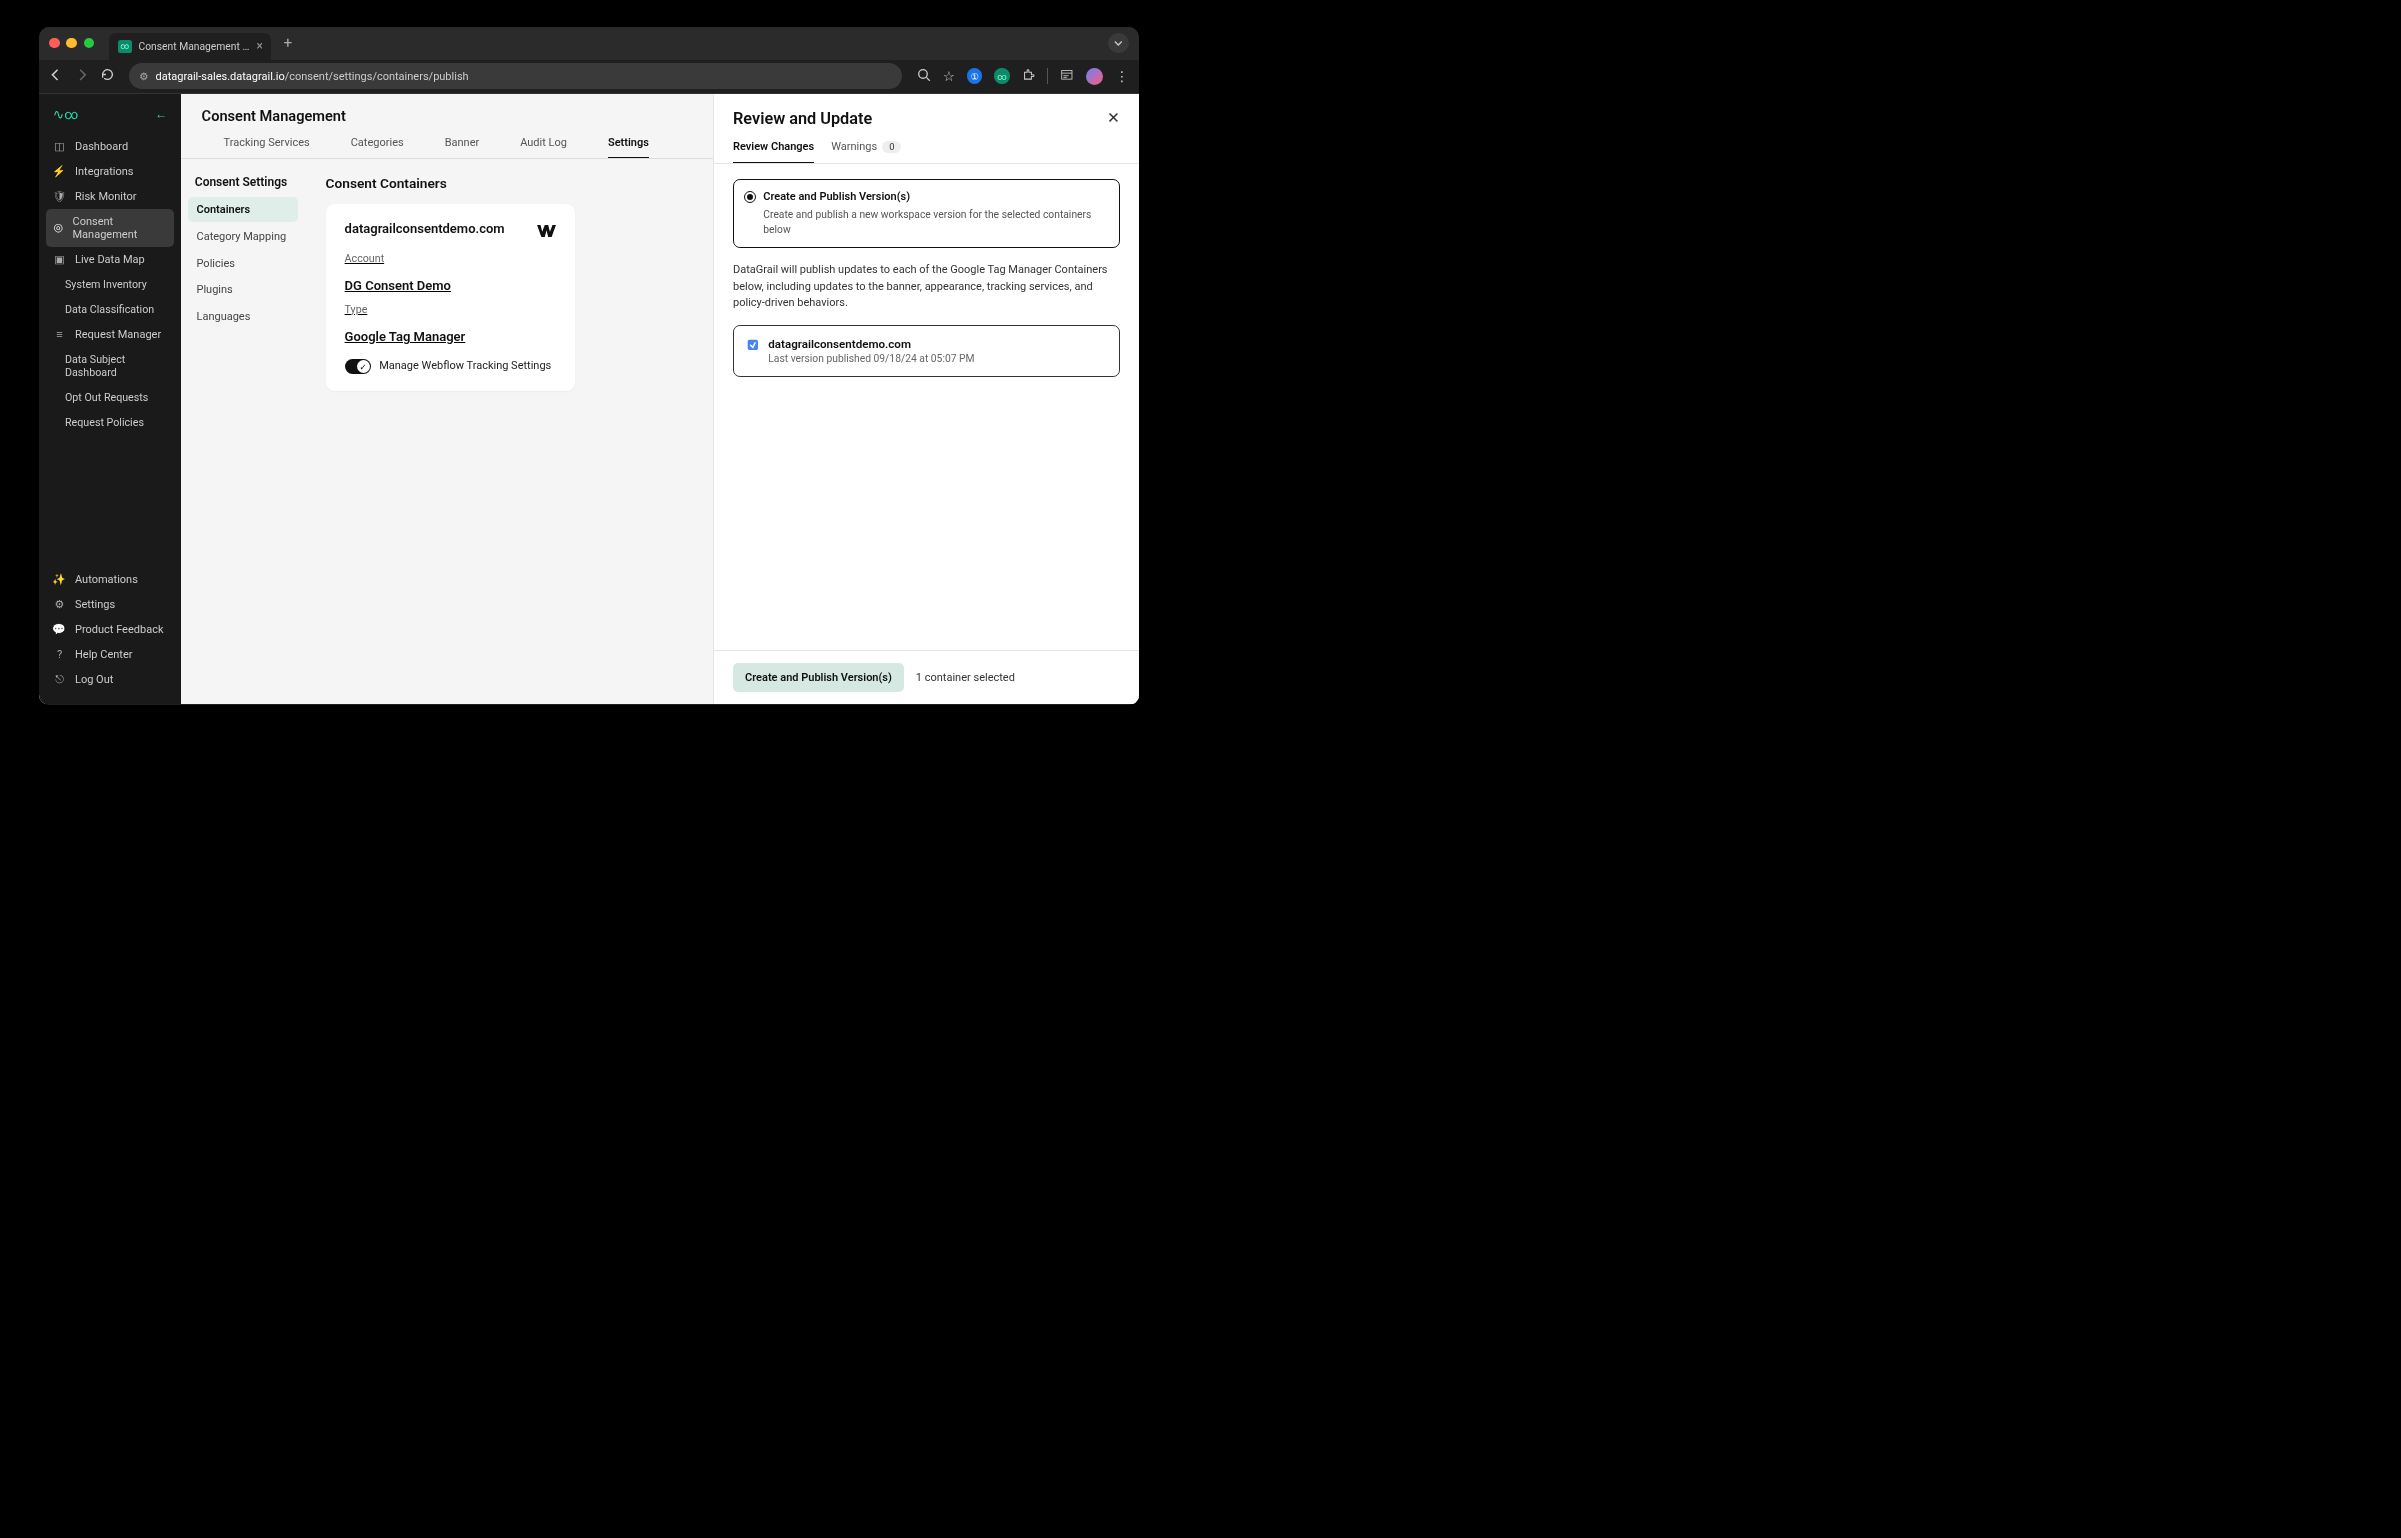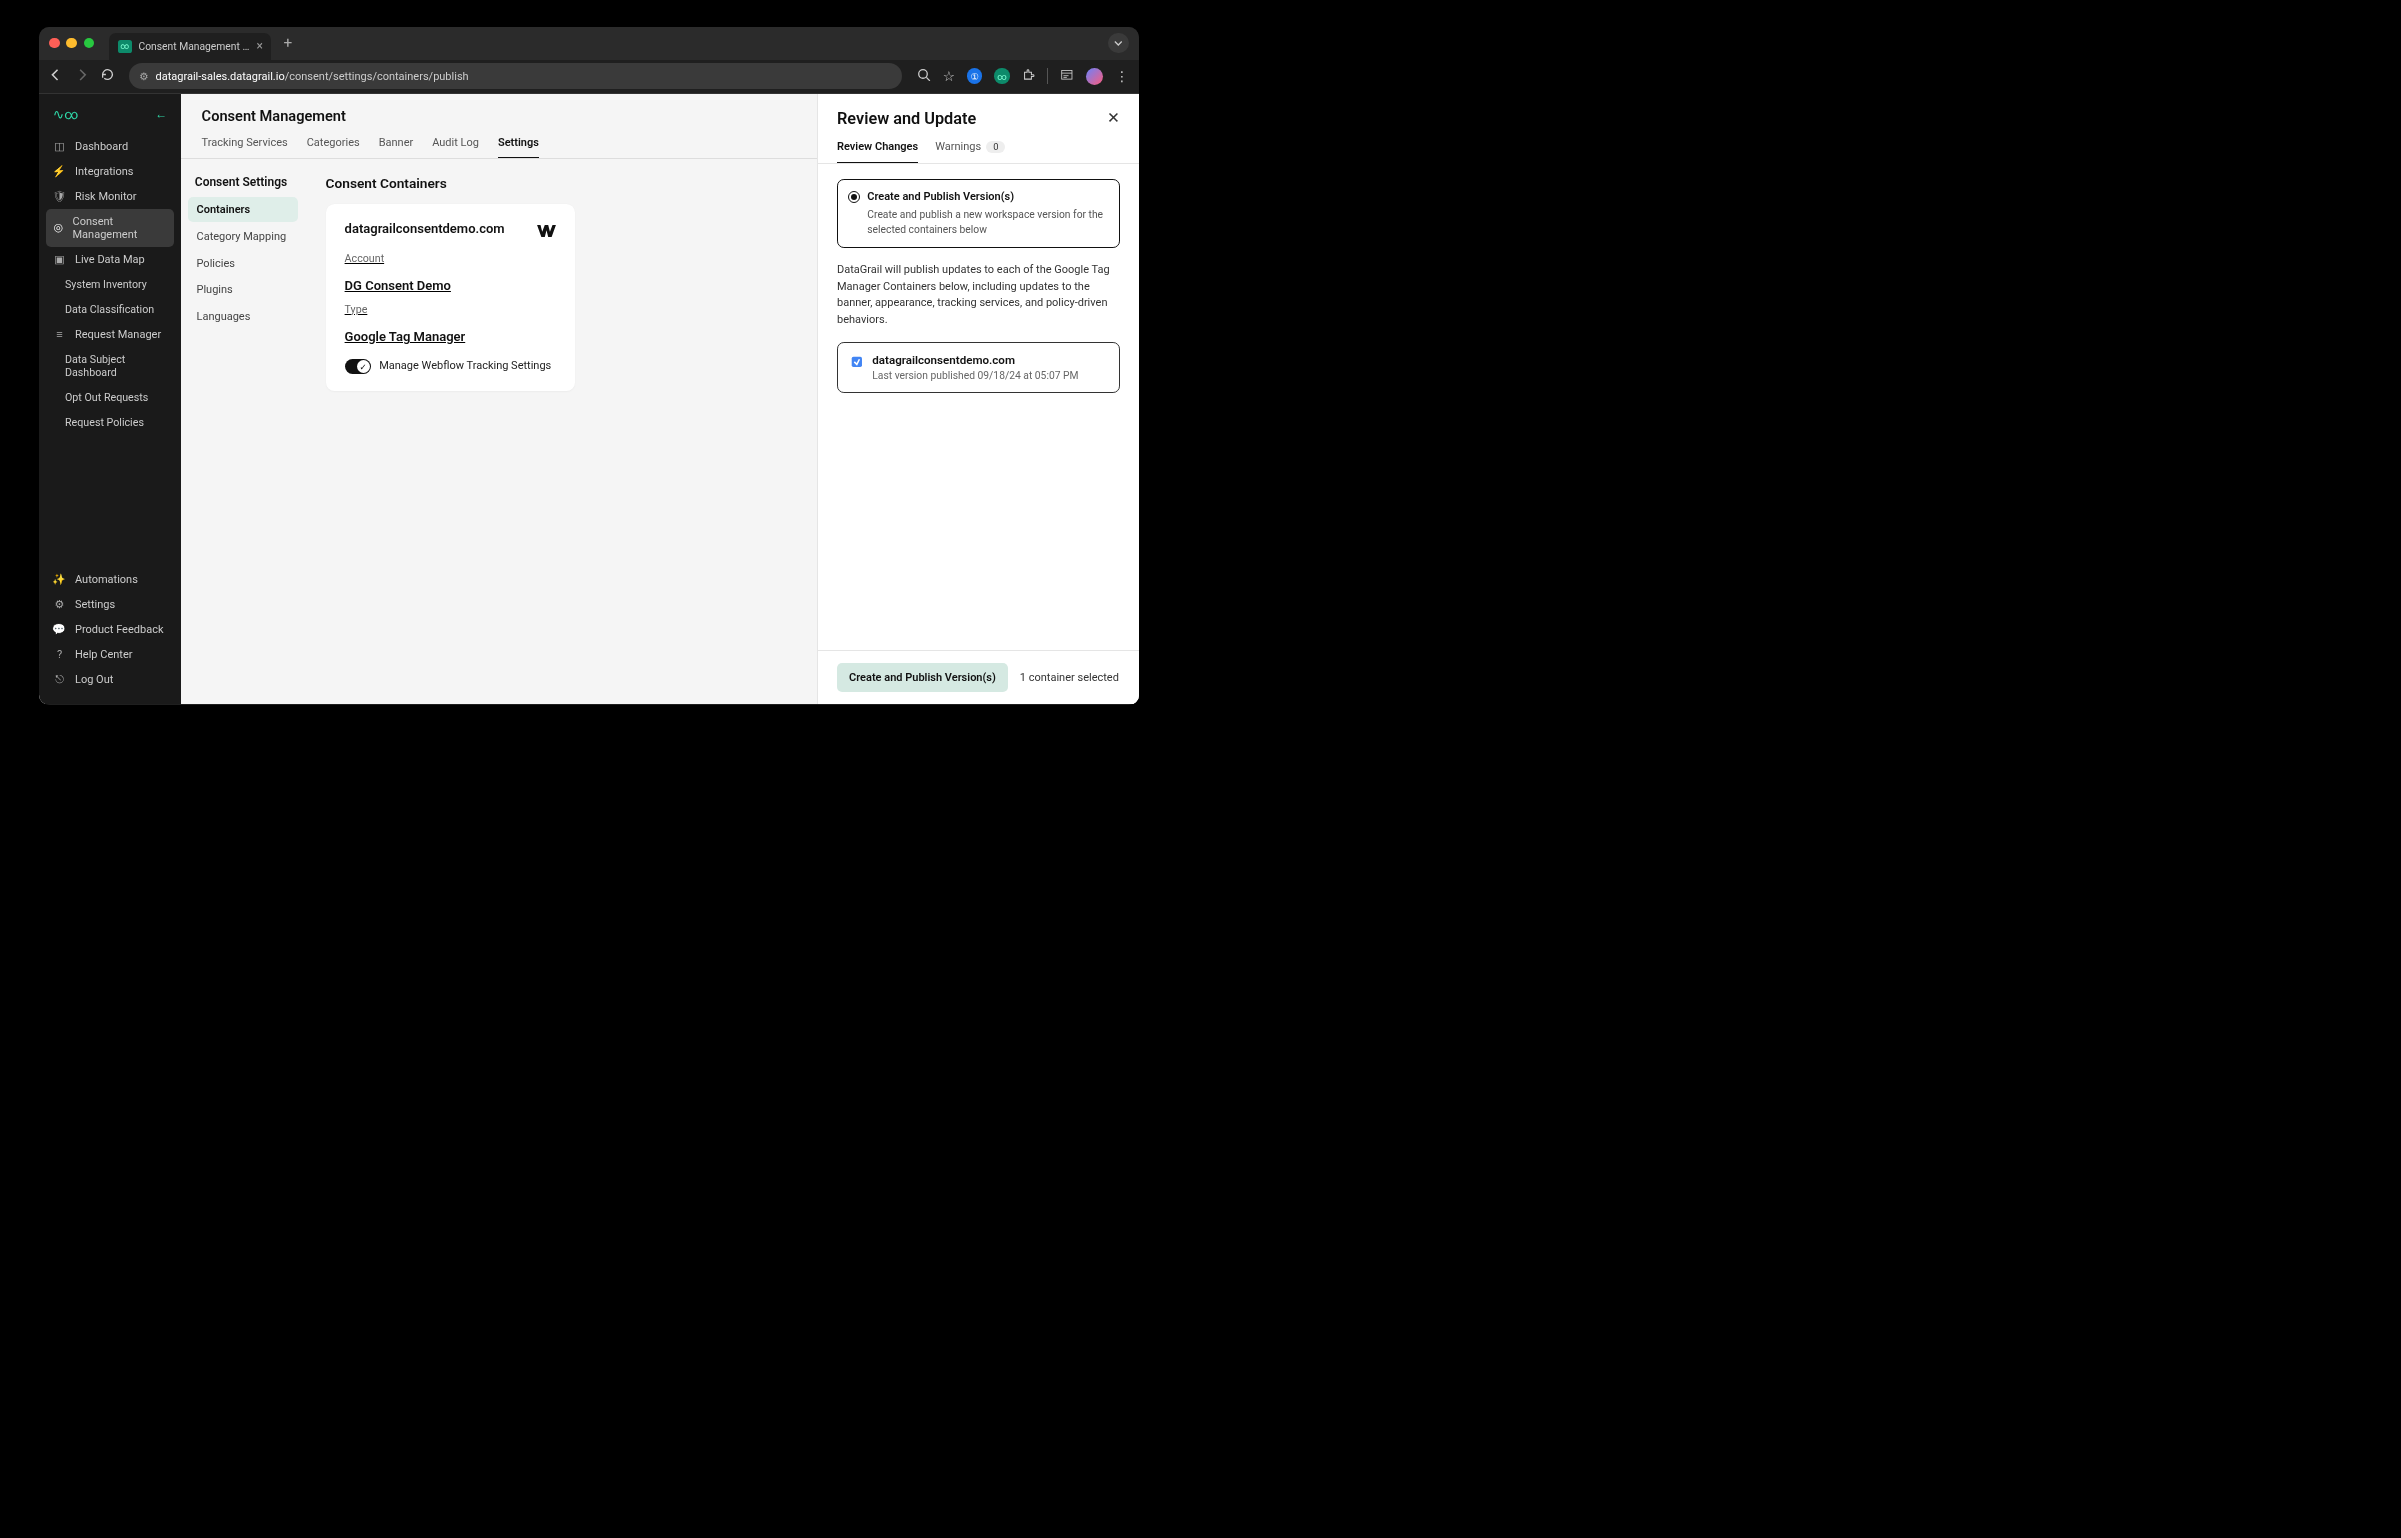--- a/index.html
+++ b/index.html
@@ -53,21 +53,21 @@
 .nav-item .nav-icon { width: 13.7px; display: flex; justify-content: center; color: #aaa; font-size: 11px; }
 .nav-item.active .nav-icon { color: #fff; }
 .nav-bottom { list-style:none; margin-top:auto; }
 
 
 .main { flex: 1; display: flex; background: #f5f5f5; overflow: hidden; }
 .content { flex: 1; background: #f5f5f5; display: flex; flex-direction: column; }
 .content-header { padding: 13.7px 20.6px 0; }
 .content-header h1 { font-size: 14.6px; font-weight: 600; color: #111; }
 .tabs { display: flex; gap: 19px; padding: 10.3px 20.6px 0; border-bottom: 0.9px solid #ddd; }
-.tabs .tablink { font-size: 11px; color: #555; padding-bottom: 8.6px; cursor: pointer; }
+.tabs .tablink { font-size: 11px; color: #555; padding-bottom: 8.6px; cursor: pointer; margin-left: 22px; }
 .tabs .tablink.active { color: #111; font-weight: 600; border-bottom: 1.7px solid #111; }
 
 .content-body { display: flex; flex: 1; overflow: hidden; }
 .subnav { width: 124px; padding: 15.4px 6.9px; }
 .subnav h3 { font-size: 12px; font-weight: 600; color: #111; padding: 0 6.9px; margin-bottom: 8.6px; }
 .subnav-item { font-size: 11px; color: #444; padding: 6px 8.6px; border-radius: 5.1px; cursor: pointer; margin-bottom: 1.7px; }
 .subnav-item.active { background: #dfeee9; font-weight: 600; color: #111; }
 
 .panel-area { flex: 1; padding: 15.4px 20.6px; }
 .panel-area h2 { font-size: 13.7px; font-weight: 600; color: #111; margin-bottom: 13.7px; }
@@ -77,21 +77,21 @@
 .webflow-icon { font-size: 17px; font-weight: 700; color: #111; }
 .field { margin-top: 10.3px; text-decoration: underline; }
 .field .lbl { font-size: 10.7px; color: #666; }
 .field .val { font-size: 13px; font-weight: 600; color: #111; margin-top: 13px; }
 .toggle-row { display: flex; gap: 8.6px; margin-top: 15.4px; }
 .toggle { width: 26px; height: 14.6px; background: #111; border-radius: 8.6px; position: relative; cursor: pointer; }
 .toggle::after { content: "✓"; position: absolute; right: 0.9px; top: 0.9px; width: 13px; height: 13px; background: #fff; border-radius: 50%; font-size: 8.6px; display:flex; align-items:center; justify-content:center; color:#111; }
 .toggle-label { font-size: 11px; color: #222; }
 
 
-.review-panel { width: 322px; background: #fff; border-left: 0.9px solid #e5e5e5; display: flex; flex-direction: column; }
+.review-panel { width: 426px; background: #fff; border-left: 0.9px solid #e5e5e5; display: flex; flex-direction: column; }
 .review-hd { padding: 15.4px 19px 0; display: flex; justify-content: space-between; align-items: center; }
 .review-hd h2 { font-size: 16.3px; font-weight: 600; color: #111; }
 .close-x { font-size: 15.4px; cursor: pointer; color: #333; }
 .review-tabs { display: flex; gap: 17px; padding: 12px 19px 0; border-bottom: 0.9px solid #e5e5e5; }
 .rtab { font-size: 11px; color: #555; padding-bottom: 8.6px; cursor: pointer; display:flex; align-items:center; gap:5.1px; }
 .rtab.active { color: #111; font-weight: 600; border-bottom: 1.7px solid #111; }
 .warn-count { background: #eee; color:#333; border-radius: 8.6px; padding: 0.9px 6.9px; font-size: 9.4px; }
 
 .review-body { padding: 15.4px 19px; flex: 1; overflow: auto; }
 .radio-row { display: flex; gap: 10.3px; margin-bottom: 13.7px; }

